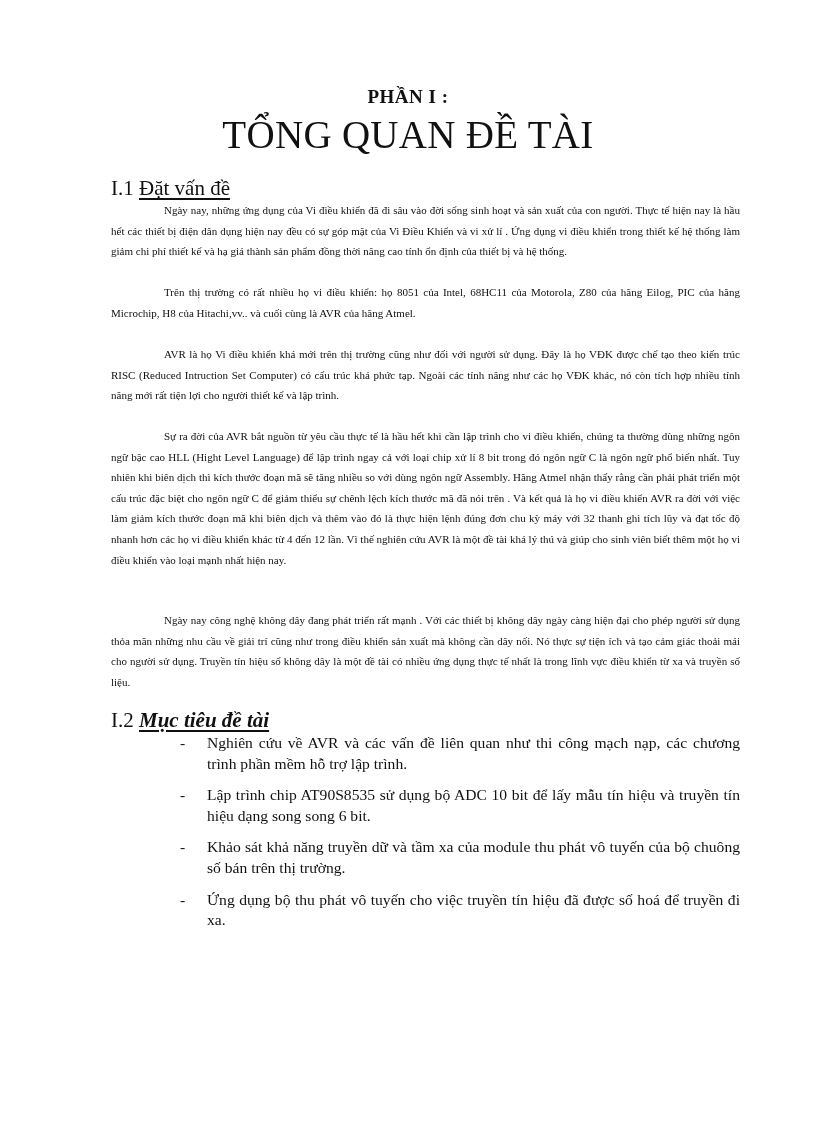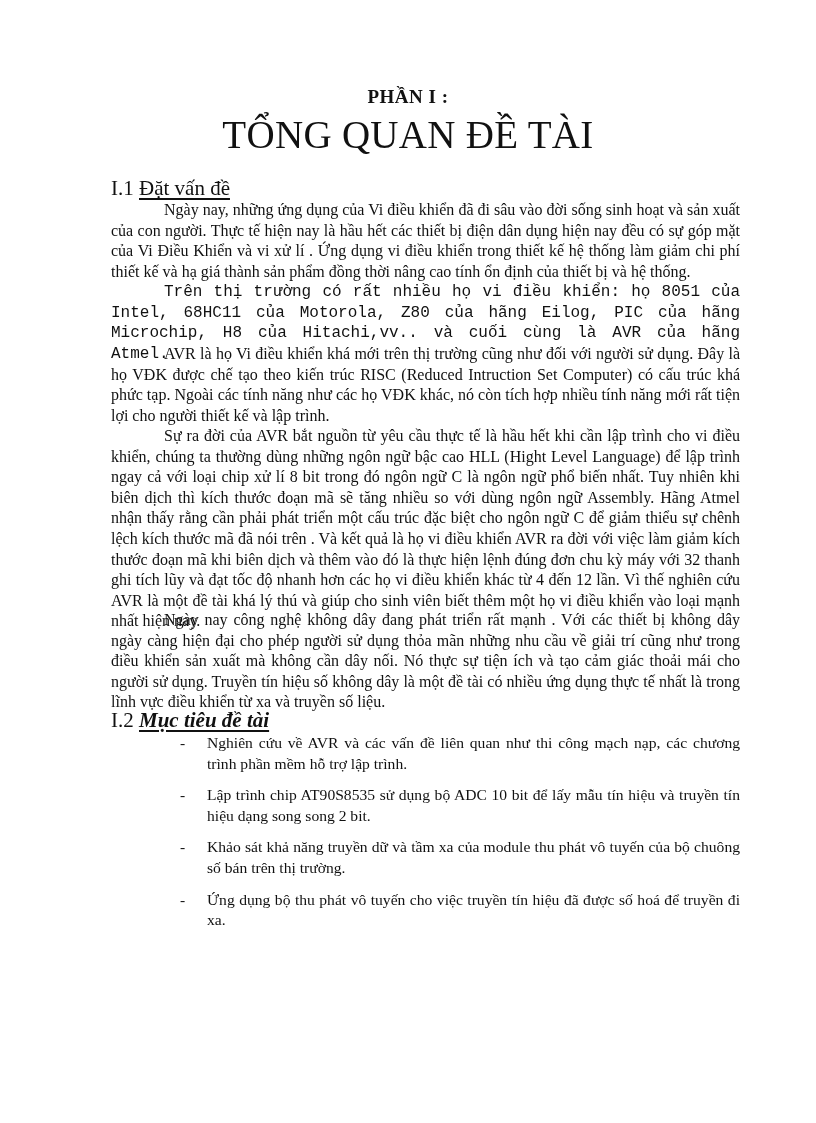--- a/index.html
+++ b/index.html
@@ -6,21 +6,21 @@
     body { width: 816px; height: 1123px; position: relative; overflow: hidden;
            font-family: "Liberation Serif", "DejaVu Serif", serif; color: #111; }
     .page { position: absolute; left: 0; top: 0; width: 816px; height: 930px; }
     .part-label { position: absolute; left: 0; width: 816px; top: 86px; text-align: center;
                   font-weight: bold; font-size: 19px; letter-spacing: 0.5px; }
     .part-title { position: absolute; left: 0; width: 816px; top: 112px; text-align: center;
                   font-size: 39px; letter-spacing: 0.3px; }
     .h2 { position: absolute; left: 111px; font-size: 21px; line-height: 24px; }
     .h2 .u { text-decoration: underline; text-underline-offset: 3px; }
     .h2.bold .u { font-weight: bold; font-style: italic; }
-    .para { position: absolute; left: 111px; width: 629px; font-size: 16px; line-height: 20.6px;
+    .para { position: absolute; left: 111px; width: 629px; font-size: 11px; line-height: 20.6px;
             text-align: justify; margin: 0; }
     .para .indent { display: inline-block; width: 53px; }
     .bullets { position: absolute; left: 180px; width: 560px; margin: 0; padding: 0; list-style: none; }
     .bullet { position: relative; padding-left: 27px; font-size: 15.6px; line-height: 20.6px;
               text-align: justify; margin-bottom: 11px; }
     .bullet .dash { position: absolute; left: 0; top: 0; }
   </style>
 </head>
 <body>
 
@@ -28,38 +28,38 @@
 
   <div class="part-label">PHẦN I :</div>
   <div class="part-title">TỔNG QUAN ĐỀ TÀI</div>
 
   <div class="h2" style="top:176px;">
     <span>I.1</span>
     <span class="u">Đặt vấn đề</span>
   </div>
 
   <p class="para" style="top:200px;"><span class="indent"></span><span>Ngày nay, những ứng dụng của Vi điều khiển đã đi sâu vào đời sống sinh hoạt và sản xuất của con người. Thực tế hiện nay là hầu hết các thiết bị điện dân dụng hiện nay đều có sự góp mặt của Vi Điều Khiển và vi xử lí . Ứng dụng vi điều khiển trong thiết kế hệ thống làm giảm chi phí thiết kế và hạ giá thành sản phẩm đồng thời nâng cao tính ổn định của thiết bị và hệ thống.</span></p>
-  <p class="para" style="top:282px;font-family:Liberation Mono, monospace;"><span class="indent"></span><span>Trên thị trường có rất nhiều họ vi điều khiển: họ 8051 của Intel, 68HC11 của Motorola, Z80 của hãng Eilog, PIC của hãng Microchip, H8 của Hitachi,vv.. và cuối cùng là AVR của hãng Atmel.</span></p>
+  <p class="para" style="top:282px;"><span class="indent"></span><span>Trên thị trường có rất nhiều họ vi điều khiển: họ 8051 của Intel, 68HC11 của Motorola, Z80 của hãng Eilog, PIC của hãng Microchip, H8 của Hitachi,vv.. và cuối cùng là AVR của hãng Atmel.</span></p>
   <p class="para" style="top:344px;"><span class="indent"></span><span>AVR là họ Vi điều khiển khá mới trên thị trường cũng như đối với người sử dụng. Đây là họ VĐK được chế tạo theo kiến trúc RISC (Reduced Intruction Set Computer) có cấu trúc khá phức tạp. Ngoài các tính năng như các họ VĐK khác, nó còn tích hợp nhiều tính năng mới rất tiện lợi cho người thiết kế và lập trình.</span></p>
   <p class="para" style="top:426px;"><span class="indent"></span><span>Sự ra đời của AVR bắt nguồn từ yêu cầu thực tế là hầu hết khi cần lập trình cho vi điều khiển,  chúng ta thường dùng những ngôn ngữ bậc cao HLL (Hight Level Language) để lập trình ngay cả với loại chip xử lí 8 bit trong đó ngôn ngữ C là ngôn ngữ phổ biến nhất. Tuy nhiên khi biên dịch thì kích thước đoạn mã sẽ tăng nhiều so với dùng ngôn ngữ Assembly. Hãng Atmel nhận thấy rằng cần phải phát triển một cấu trúc đặc biệt cho ngôn ngữ C để giảm thiểu sự chênh lệch kích thước mã đã nói trên . Và kết quả  là họ vi điều khiển AVR ra đời với việc làm giảm kích thước đoạn mã khi biên dịch và thêm vào đó là thực hiện lệnh đúng đơn chu kỳ máy với 32 thanh ghi tích lũy và đạt tốc độ nhanh hơn các họ vi điều khiển khác từ  4 đến 12 lần. Vì thế nghiên cứu AVR là một đề tài khá lý thú và giúp cho sinh viên biết thêm một họ vi điều khiển vào loại mạnh nhất hiện nay.</span></p>
   <p class="para" style="top:610px;"><span class="indent"></span><span>Ngày nay công nghệ không dây đang phát triển rất mạnh . Với các thiết bị không dây ngày càng hiện đại cho phép người sử dụng thỏa mãn những nhu cầu về giải trí cũng như trong điều khiển sản xuất mà không cần dây nối. Nó thực sự tiện ích và tạo cảm giác thoải mái cho người sử dụng.  Truyền tín hiệu số không dây là một đề tài có nhiều ứng dụng thực tế nhất là trong lĩnh vực điều khiển từ xa và truyền số liệu.</span></p>
 
   <div class="h2 bold" style="top:708px;">
     <span>I.2</span>
     <span class="u">Mục tiêu đề tài</span>
   </div>
 
   <ul class="bullets" style="top:733px;">
     <li class="bullet">
       <span class="dash">-</span>
       <span>Nghiên cứu về AVR và các vấn đề liên quan như thi công mạch nạp, các chương trình phần mềm hỗ trợ lập trình.</span>
     </li>
     <li class="bullet">
       <span class="dash">-</span>
-      <span>Lập trình chip AT90S8535 sử dụng bộ ADC 10 bit để lấy mẫu tín hiệu và truyền tín hiệu dạng song song 2 bit.</span>
+      <span>Lập trình chip AT90S8535 sử dụng bộ ADC 10 bit để lấy mẫu tín hiệu và truyền tín hiệu dạng song song 6 bit.</span>
     </li>
     <li class="bullet">
       <span class="dash">-</span>
       <span>Khảo sát khả năng truyền dữ và tầm xa của module thu phát vô tuyến của bộ chuông số bán trên thị trường.</span>
     </li>
     <li class="bullet">
       <span class="dash">-</span>
       <span>Ứng dụng bộ thu phát vô tuyến cho việc truyền tín hiệu đã được số hoá để truyền đi xa.</span>
     </li>
   </ul>

